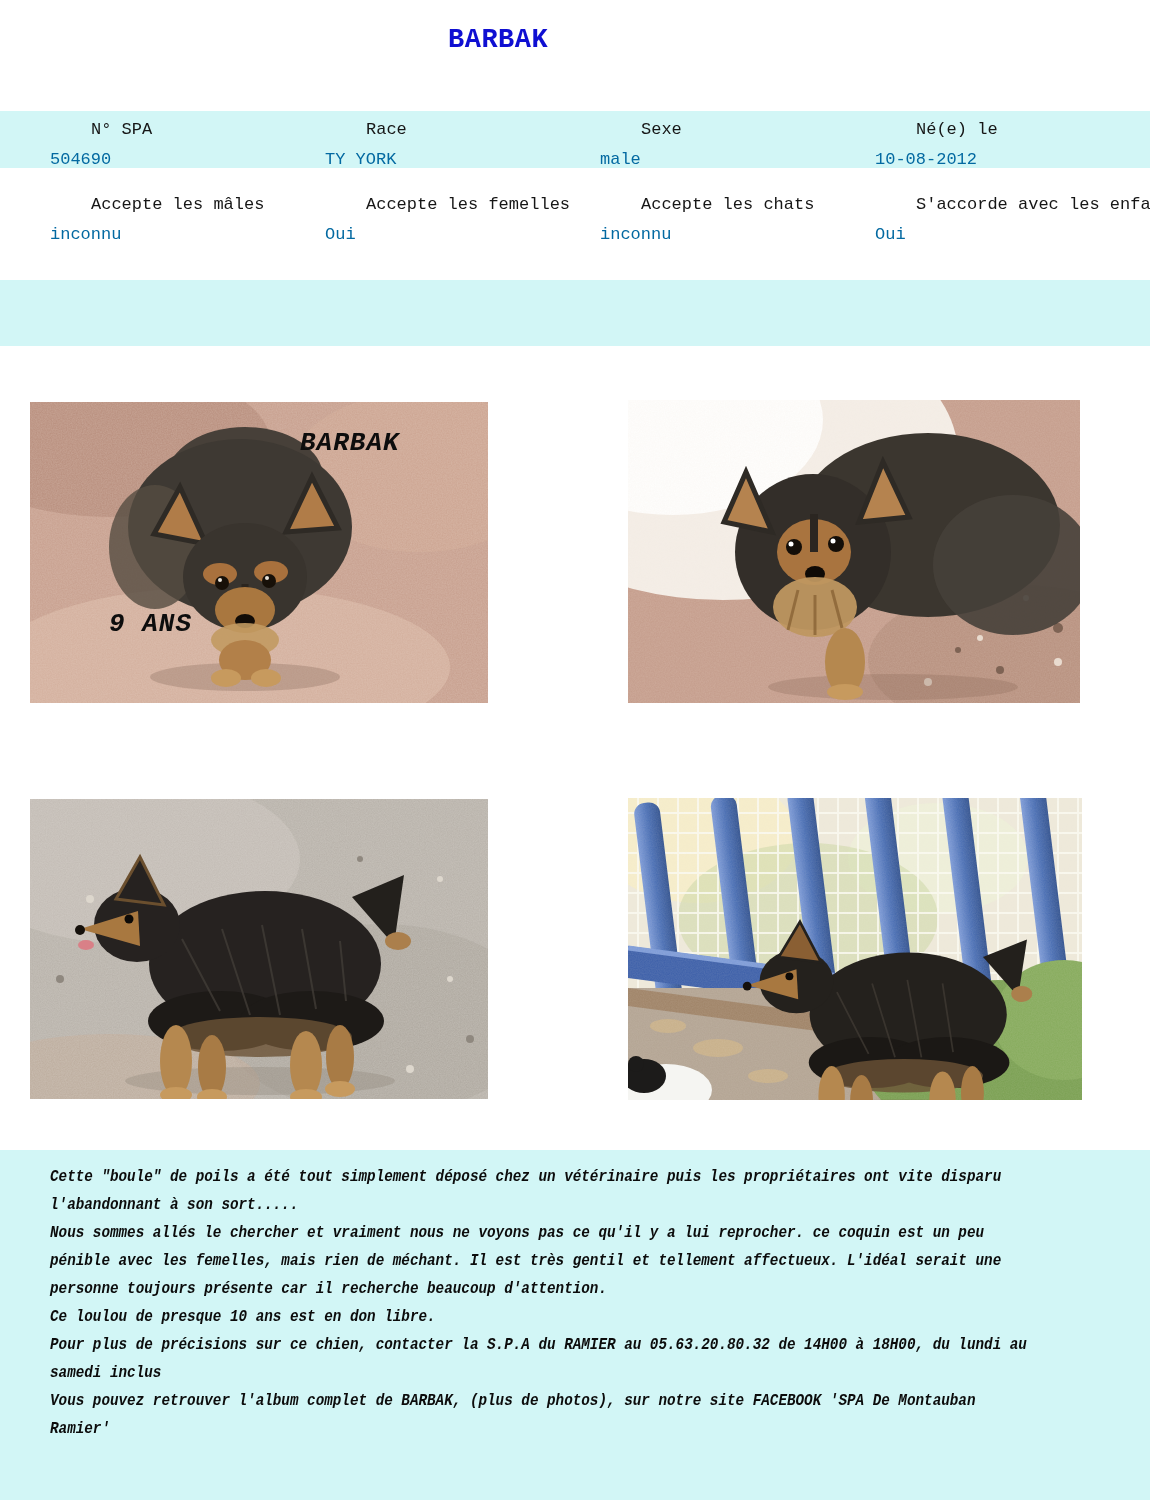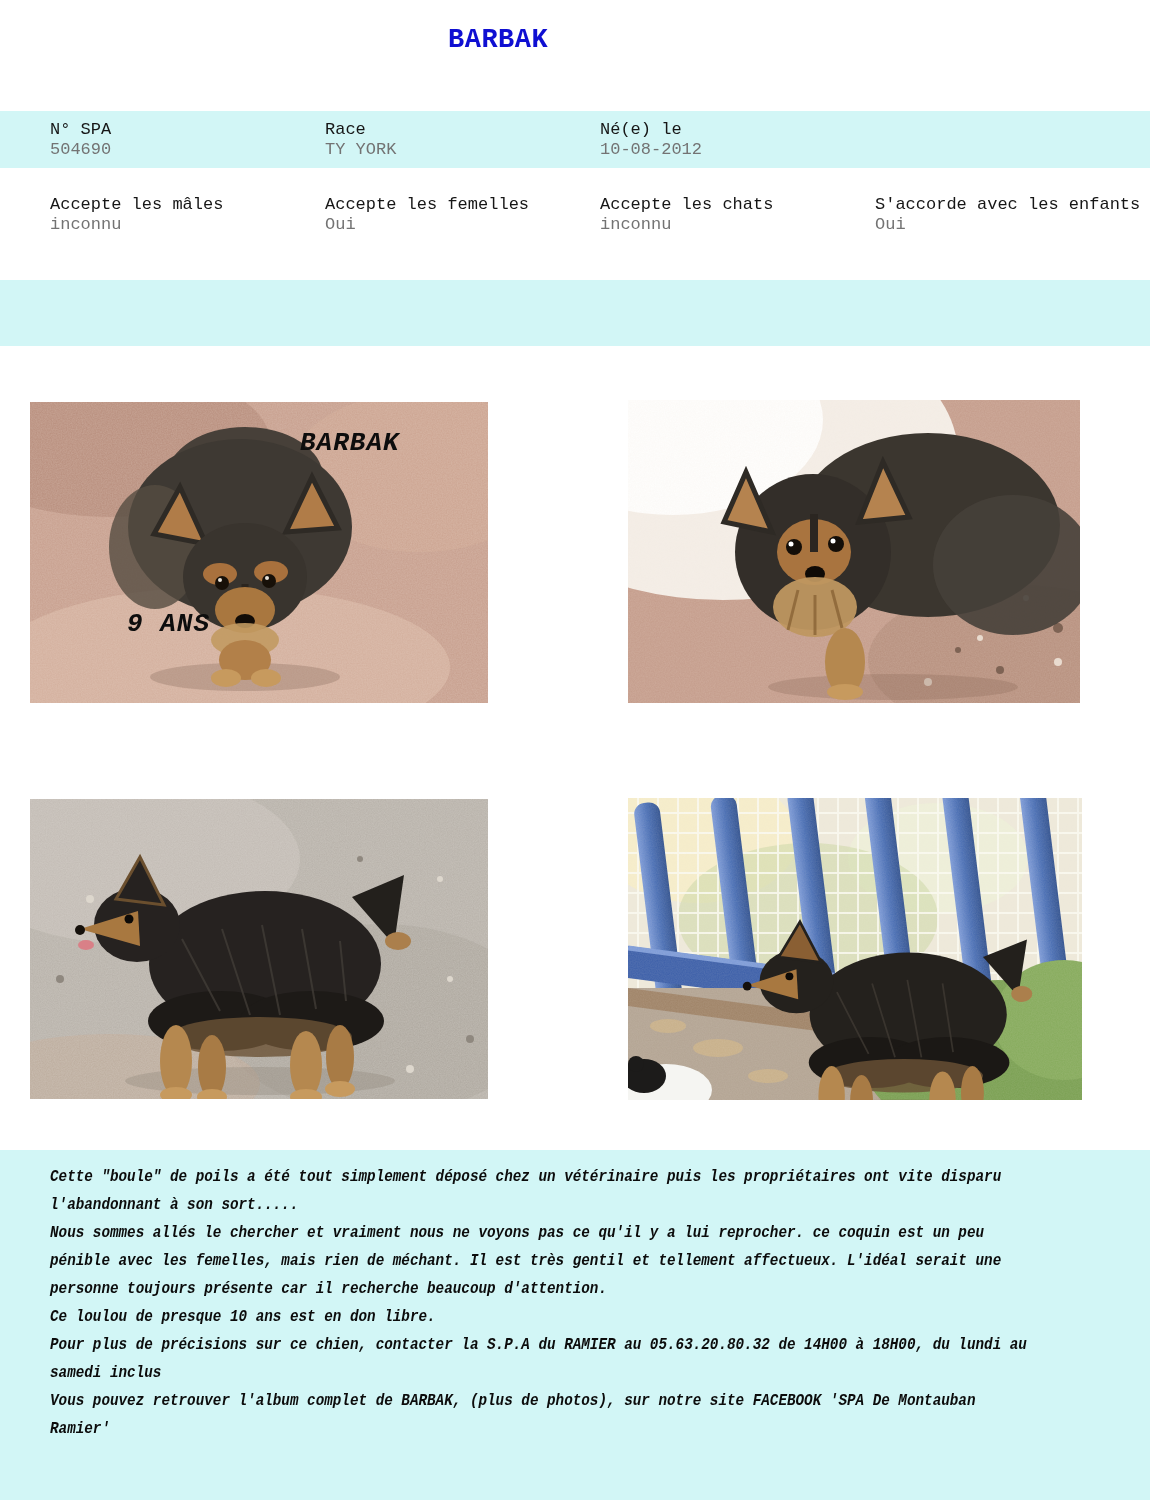--- a/index.html
+++ b/index.html
@@ -17,34 +17,34 @@
     display:grid;grid-template-columns:275px 275px 275px 1fr;
     padding-left:50px;box-sizing:border-box;height:100%;
   }
   .band1{top:111px;height:67px;}
   .band1 .band-grid{padding-top:9px;}
   .band2{top:168px;height:102px;background:#ffffff;}
   .band2 .band-grid{padding-top:27px;}
   .band3{top:280px;height:66px;}
   .band3 .band-grid{padding-top:8px;}
   .cell{padding-right:10px;}
-  .label{font-size:17px;color:#161616;line-height:20px;white-space:nowrap;}
-  .value{font-size:17px;color:#737373;line-height:20px;margin-top:0;white-space:nowrap;}
+  .label{font-size:17px;color:#161616;line-height:20px;white-space:nowrap;margin-left:41px;}
+  .value{font-size:17px;color:#0369a1;line-height:20px;margin-top:10px;white-space:nowrap;}
   .photo{position:absolute;margin:0;padding:0;overflow:hidden;}
   .photo svg{display:block;width:100%;height:100%;}
   .photo1{left:30px;top:402px;width:458px;height:301px;}
   .photo2{left:628px;top:400px;width:452px;height:303px;}
   .photo3{left:30px;top:799px;width:458px;height:300px;}
   .photo4{left:628px;top:798px;width:454px;height:302px;}
   .ov{
     position:absolute;font-weight:bold;font-style:italic;color:#0d0d0d;
     font-size:26px;letter-spacing:1px;white-space:nowrap;
   }
   .ov-name{left:270px;top:26px;}
-  .ov-age{left:97px;top:207px;}
+  .ov-age{left:79px;top:207px;}
   .band-bottom{top:1150px;height:350px;overflow:hidden;}
   .desc{
     position:absolute;left:50px;top:13px;width:1173px;
     transform:scaleX(0.84);transform-origin:left top;
   }
   .desc p{
     margin:0;font-size:17px;line-height:28px;font-weight:bold;font-style:italic;color:#0c0c0c;
   }
 </style>
 </head>
@@ -56,20 +56,24 @@
 
   <section class="band cyan band1">
     <div class="band-grid">
       <div class="cell">
         <div class="label">N° SPA</div>
         <div class="value">504690</div>
       </div>
       <div class="cell">
         <div class="label">Race</div>
         <div class="value">TY YORK</div>
+      </div>
+      <div class="cell">
+        <div class="label">Sexe</div>
+        <div class="value">male</div>
       </div>
       <div class="cell">
         <div class="label">Né(e) le</div>
         <div class="value">10-08-2012</div>
       </div>
     </div>
   </section>
 
   <section class="band band2">
     <div class="band-grid">

